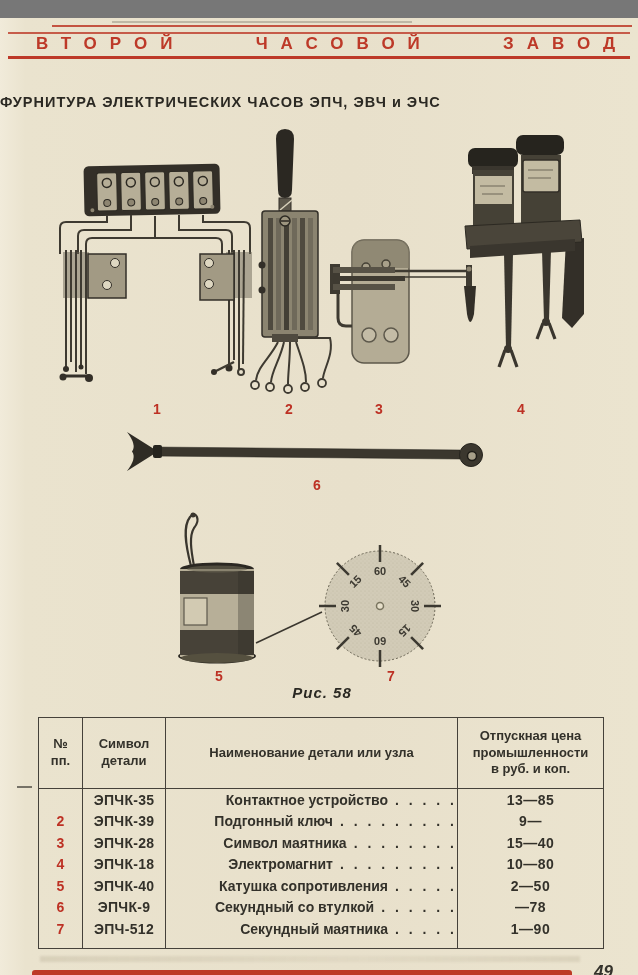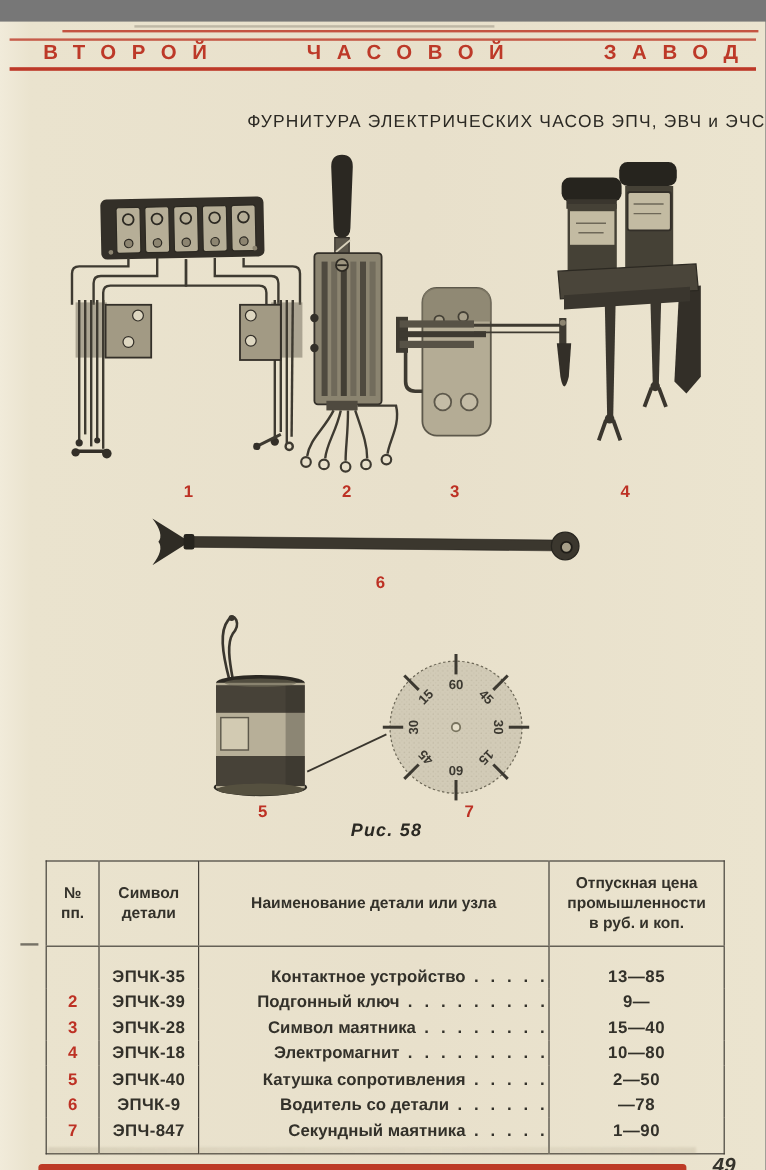--- a/index.html
+++ b/index.html
@@ -13,22 +13,22 @@
   .rule1{left:52px;right:6px;top:7px;height:2px;opacity:.85;}
   .rule2{left:8px;right:8px;top:14px;height:2px;opacity:.8;}
   .masthead{
     position:absolute;left:36px;right:10px;top:16px;height:20px;
     font-size:17px;font-weight:bold;color:#bd3928;
     letter-spacing:13px;word-spacing:8px;white-space:nowrap;
     text-align:justify;text-align-last:justify;
   }
   .masthead-underline{left:8px;right:8px;top:38px;height:3px;}
   .title{
-    position:absolute;left:0;right:0;top:76px;margin:0;text-align:right;
-    font-size:14.5px;font-weight:normal;letter-spacing:1px;color:#2b2923;
+    position:absolute;left:0;right:0;top:76px;margin:0;text-align:left;
+    font-size:14.5px;font-weight:bold;letter-spacing:1px;color:#2b2923;
   }
   .figure-svg{position:absolute;left:0;top:100px;}
   .fig-num{
     position:absolute;width:22px;text-align:center;
     font-size:14px;font-weight:bold;color:#bd3124;
   }
   .caption{
     position:absolute;left:234px;top:666px;width:176px;text-align:center;
     font-size:15px;font-weight:bold;font-style:italic;letter-spacing:1px;color:#2b2923;
   }
@@ -39,21 +39,21 @@
     font-weight:bold;color:#33312a;
   }
   .price-table th,.price-table td{padding:0;border:0;}
   .price-table thead th{
     height:70px;vertical-align:middle;text-align:center;
     font-size:13px;line-height:1.3;border-bottom:1.6px solid #45413a;
   }
   .pre{white-space:pre-line;}
   .bL{border-left:1.1px solid #45413a !important;}
   .price-table tbody td{height:21.5px;font-size:14px;vertical-align:middle;}
-  .price-table tbody tr.first td{padding-top:13px;}
+  .price-table tbody tr.first td{}
   .price-table tbody tr.last td{padding-bottom:8px;}
   .c-num{text-align:center;color:#bd3124;}
   .c-sym{text-align:center;letter-spacing:.3px;}
   .c-name{text-align:right;padding-left:13px !important;}
   .c-price{text-align:center;letter-spacing:.5px;}
   .dots{letter-spacing:3px;margin-left:7px;}
   .stray-dash{position:absolute;left:17px;top:768px;width:15px;height:2px;background:#45413a;opacity:.7;}
   .ghost-streak{position:absolute;left:40px;top:938px;width:540px;height:6px;
     background:linear-gradient(90deg,rgba(150,138,110,.20),rgba(150,138,110,.08) 60%,rgba(150,138,110,.18));
     filter:blur(1px);}
@@ -338,26 +338,26 @@
       </tr>
       <tr>
         <td class="c-num">5</td>
         <td class="c-sym bL">ЭПЧК-40</td>
         <td class="c-name bL"><span>Катушка сопротивления</span><span class="dots">. . . . .</span></td>
         <td class="c-price bL">2—50</td>
       </tr>
       <tr>
         <td class="c-num">6</td>
         <td class="c-sym bL">ЭПЧК-9</td>
-        <td class="c-name bL"><span>Водитель со детали</span><span class="dots">. . . . . .</span></td>
+        <td class="c-name bL"><span>Секундный со втулкой</span><span class="dots">. . . . . .</span></td>
         <td class="c-price bL">—78</td>
       </tr>
       <tr class="last">
         <td class="c-num">7</td>
-        <td class="c-sym bL">ЭПЧ-847</td>
+        <td class="c-sym bL">ЭПЧ-512</td>
         <td class="c-name bL"><span>Секундный маятника</span><span class="dots">. . . . .</span></td>
         <td class="c-price bL">1—90</td>
       </tr>
     </tbody>
   </table>
 
   <div class="ghost-streak"></div>
   <div class="bottom-bar"></div>
   <div class="page-number">49</div>
 

